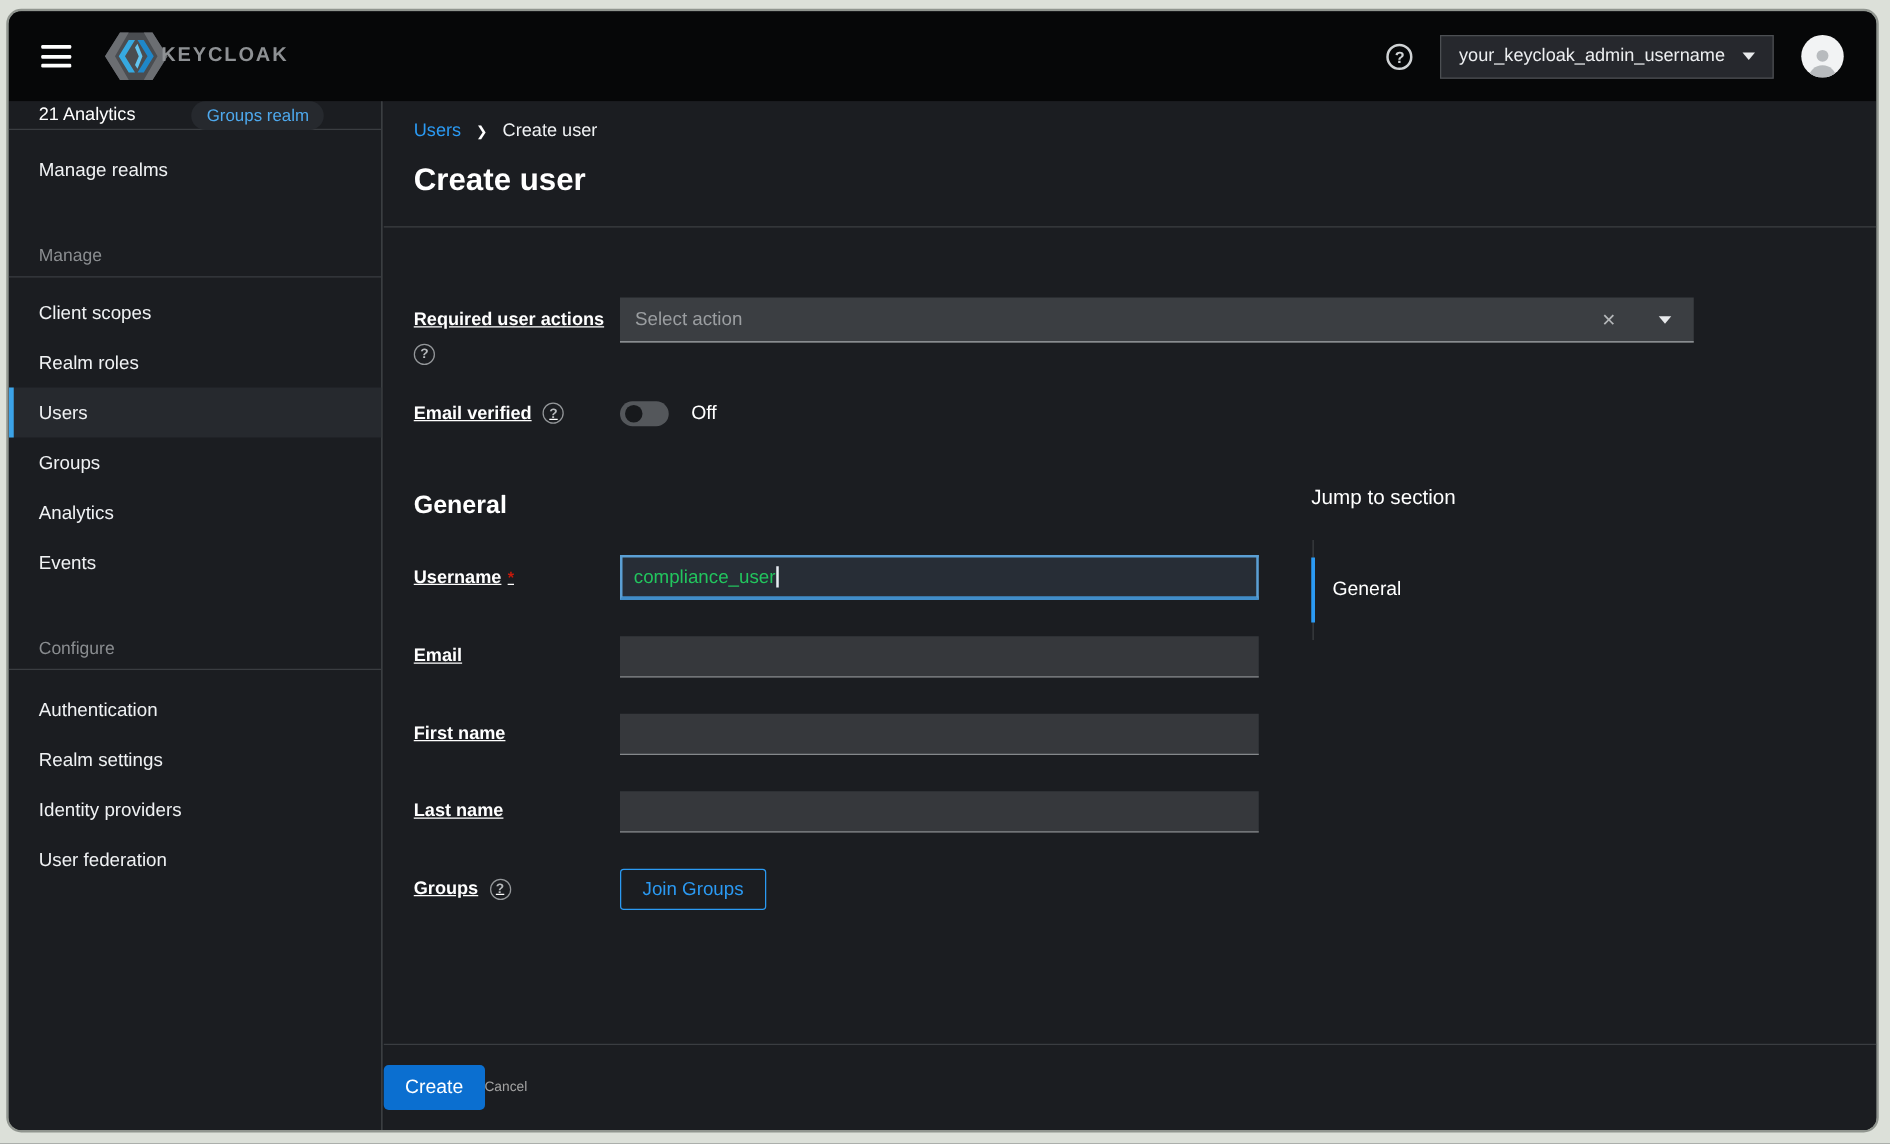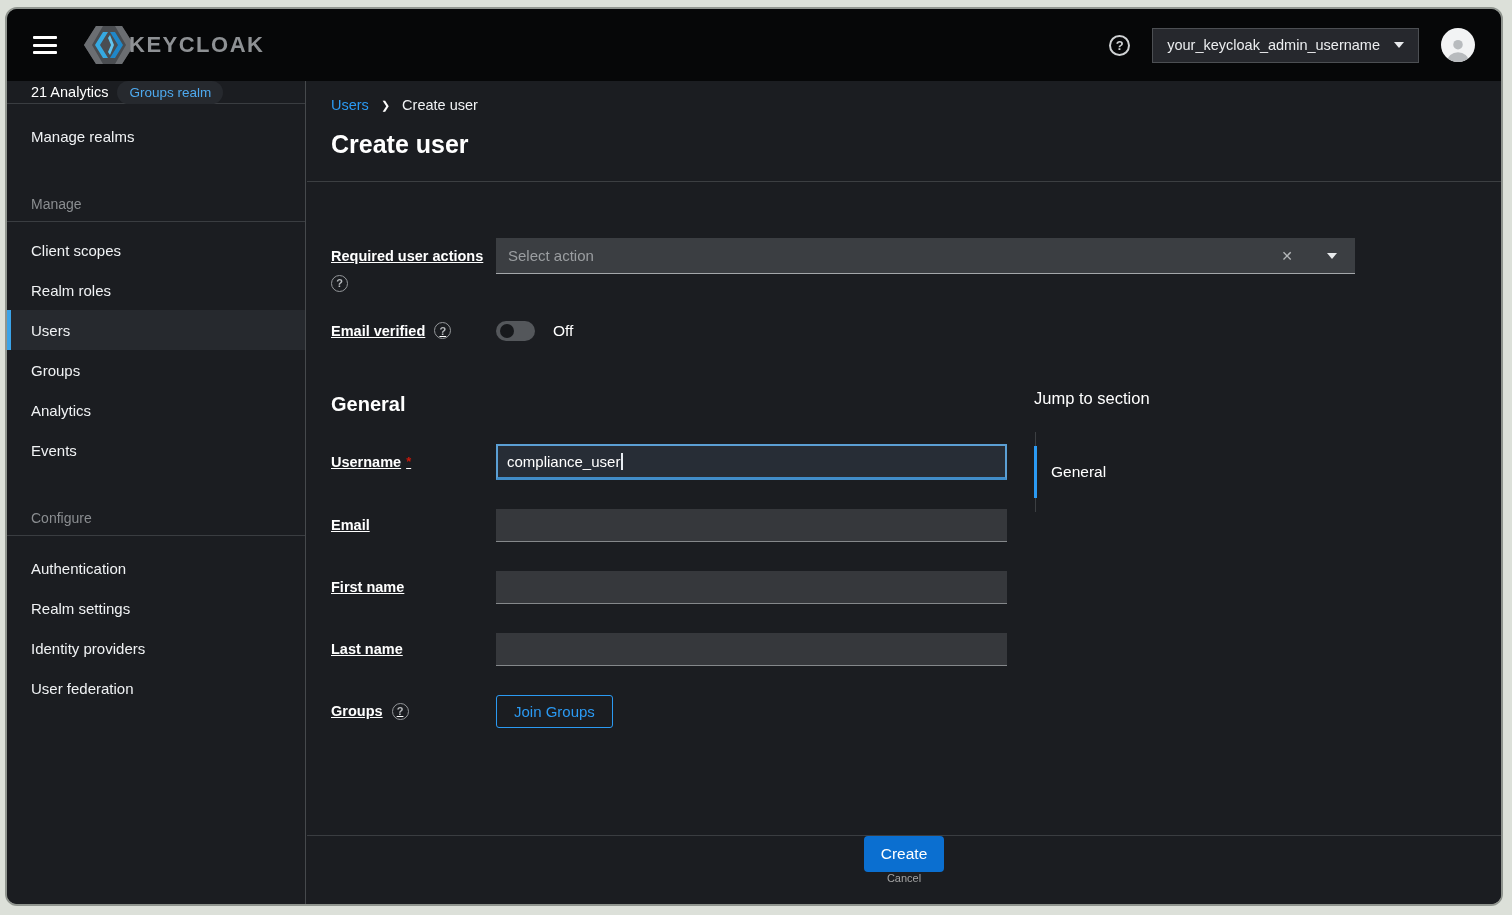--- a/index.html
+++ b/index.html
@@ -17,21 +17,21 @@
   }
   
   .masthead {
     position:absolute; left:0; top:0; right:0; height:72px;
     background:#060708; display:flex; align-items:center; padding:0 26px;
   }
   .hamburger { width:24px; height:18px; background:none; border:none; cursor:pointer;
     display:flex; flex-direction:column; justify-content:space-between; }
   .hamburger span { display:block; height:3px; width:24px; background:#ffffff; border-radius:1px; }
   .brand { display:flex; align-items:center; margin-left:26px; }
-  .brand-text { font-size:22px; font-weight:700; letter-spacing:1.5px; color:#8e9194; margin-left:-6px; }
+  .brand-text { font-size:16px; font-weight:700; letter-spacing:1.5px; color:#8e9194; margin-left:-6px; }
   .mast-right { margin-left:auto; display:flex; align-items:center; gap:22px; }
   .help-big {
     width:21px; height:21px; border-radius:50%; border:2px solid #cfd2d4; color:#cfd2d4;
     display:inline-flex; align-items:center; justify-content:center;
     font-size:13px; font-weight:700; cursor:pointer;
   }
   .user-menu {
     height:35px; background:#26282d; border:1px solid #4c4f53;
     display:flex; align-items:center; gap:14px; padding:0 14px;
     color:#eceef0; font-size:14.5px; cursor:pointer;
@@ -40,21 +40,21 @@
     border-right:5px solid transparent; border-top:6px solid #e8eaec; }
   .avatar { width:34px; height:34px; border-radius:50%; background:#f2f3f4;
     display:flex; align-items:flex-end; justify-content:center; overflow:hidden; cursor:pointer; }
   
   .sidebar {
     position:absolute; left:0; top:72px; bottom:0; width:299px;
     background:#1b1d21; border-right:1px solid #46494c;
   }
   .realm-row {
     height:23px; display:flex; align-items:center; padding:0 12px 0 24px;
-    border-bottom:1px solid #3a3d41; font-size:14.5px; color:#fff;
+    border-bottom:1px solid #3a3d41; font-size:14.5px; color:#fff;gap:36px;
   }
   .realm-badge {
     margin-left:9px; padding:4px 12px; border-radius:13px;
     background:#26292e; color:#4ea9ee; font-size:13.5px; cursor:pointer;
   }
   .nav-item {
     height:40px; display:flex; align-items:center; padding-left:24px;
     font-size:15px; color:#f0f2f4; cursor:pointer; position:relative;
   }
   .nav-item.active { background:#26292e; }
@@ -103,40 +103,40 @@
   .section-heading { font-size:20px; font-weight:700; color:#fff; margin:52px 0 28px; }
   
   .text-input {
     width:511px; height:33px; background:#36383c; border:none;
     border-bottom:1px solid #85888b; color:#fff; font-size:15px; padding:0 10px;
     font-family:"Liberation Sans", sans-serif;
   }
   .username-box {
     width:511px; height:36px; background:#272d36;
     border:2px solid #5b9fd4; border-bottom:3px solid #418dc9;
-    display:flex; align-items:center; padding:0 9px; font-size:15px; color:#ffffff; cursor:text;
+    display:flex; align-items:center; padding:0 9px; font-size:15px; color:#22c55e; cursor:text;
   }
   .text-caret { display:inline-block; width:2px; height:17px; background:#e7ecf2; margin-left:1px; }
   .btn-secondary {
     background:transparent; border:1px solid #2b9af3; color:#2b9af3;
     font-size:15px; padding:7px 17px; border-radius:3px; cursor:pointer;
     font-family:"Liberation Sans", sans-serif;
   }
   
-  .jump { position:absolute; left:727px; top:308px; width:380px; }
+  .jump { position:absolute; left:742px; top:308px; width:380px; }
   .jump-title { font-size:16.5px; font-weight:400; color:#fff; margin-bottom:24px; }
   .jump-track { border-left:1px solid #3c3f42; padding:14px 0; margin-left:1px; }
   .jump-item { list-style:none; padding:17px 0 17px 14px; font-size:15.5px; color:#fff;
     cursor:pointer; border-left:3px solid transparent; margin-left:-2px; }
   .jump-item.active { border-left-color:#2b9af3; }
   
   .footer {
     position:absolute; left:0; right:0; bottom:0; height:69px;
     border-top:1px solid #3a3d41; display:flex; align-items:center;
-    background:#1b1d21;flex-direction:column;
+    background:#1b1d21;
   }
   .btn-primary {
     background:#0b6fd0; color:#fff; border:none; border-radius:4px;
     font-size:15.5px; padding:9px 17px; cursor:pointer;
     font-family:"Liberation Sans", sans-serif;
   }
   .link { color:#a3a3a3; font-size:11px; text-decoration:none; cursor:pointer; }
 </style>
 </head>
 <body>

